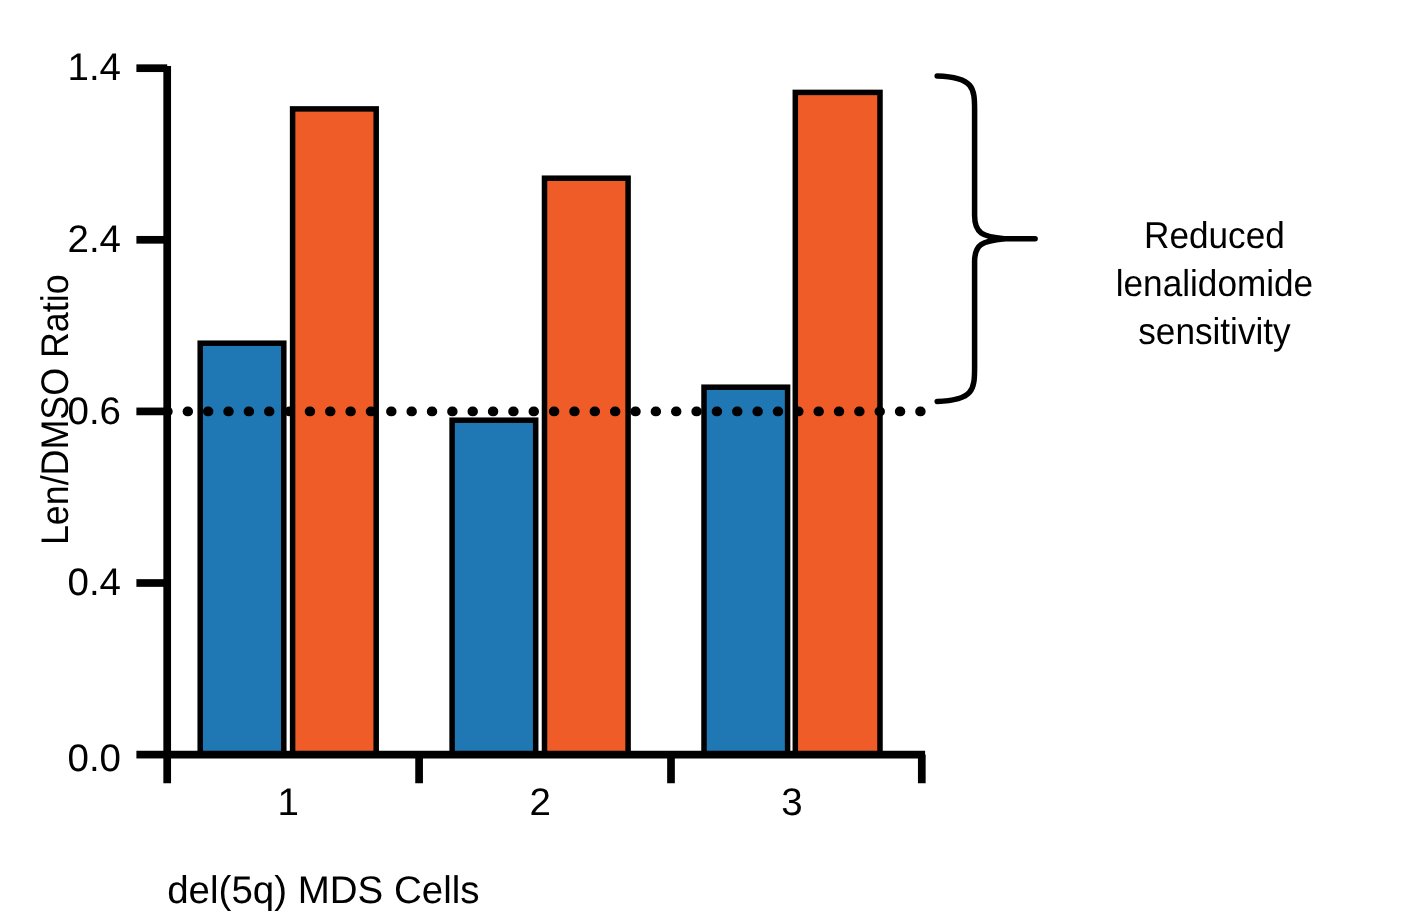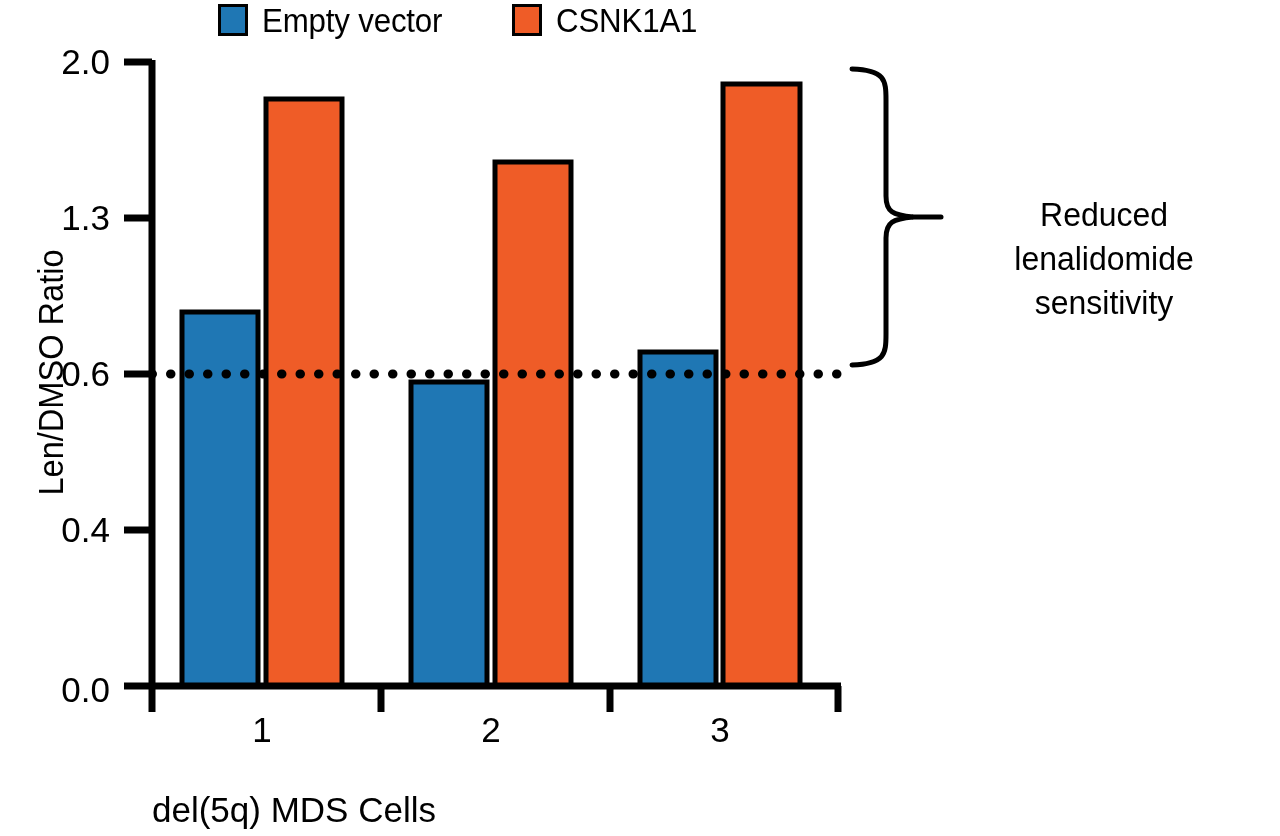--- a/index.html
+++ b/index.html
@@ -106,33 +106,23 @@
     transform: scaleX(0.94);
     transform-origin: left top;
   }
   .annotation .line2 { display: block; }
 </style>
 </head>
 <body>
 
 <div id="figure">
 
-  <div class="legend">
-    <div class="legend-entry">
-      <span class="legend-swatch" style="background:#1f77b4;"></span>
-      <span class="legend-label">Empty vector</span>
-    </div>
-    <div class="legend-entry">
-      <span class="legend-swatch" style="background:#ef5c27;"></span>
-      <span class="legend-label">CSNK1A1</span>
-    </div>
-  </div>
 
-  <div class="ytick-label" style="top:44px;">2.0</div>
-  <div class="ytick-label" style="top:200px;">1.3</div>
+  <div class="ytick-label" style="top:44px;">1.4</div>
+  <div class="ytick-label" style="top:200px;">2.4</div>
   <div class="ytick-label" style="top:356px;">0.6</div>
   <div class="ytick-label" style="top:512px;">0.4</div>
   <div class="ytick-label" style="top:672px;">0.0</div>
 
   <div class="ylabel">Len/DMSO Ratio</div>
 
   <div class="xtick-label" style="left:222px;">1</div>
   <div class="xtick-label" style="left:451px;">2</div>
   <div class="xtick-label" style="left:680px;">3</div>
 

